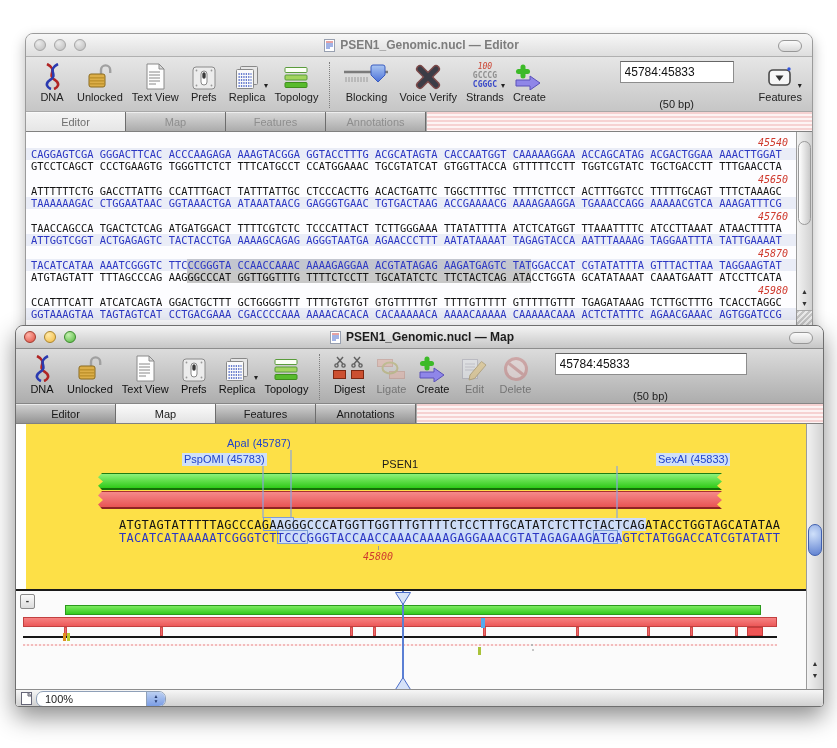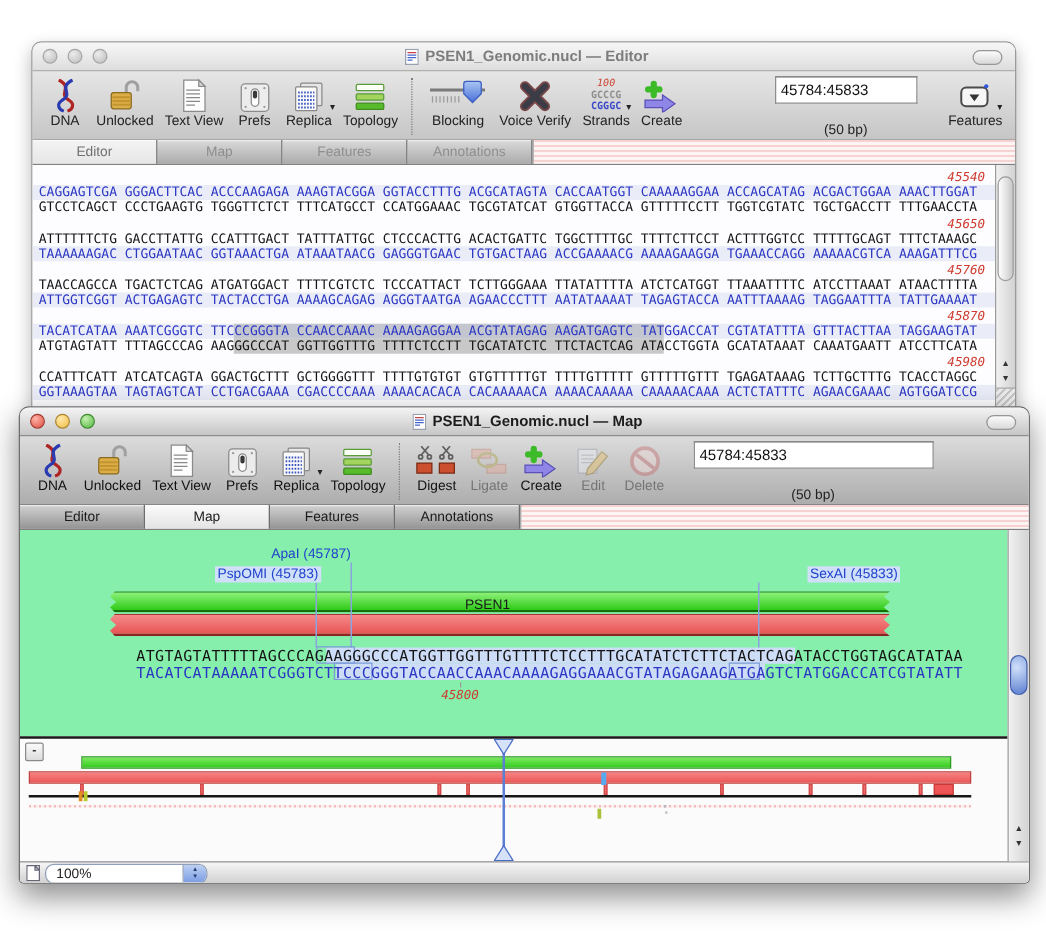--- a/index.html
+++ b/index.html
@@ -69,21 +69,21 @@
   .vscroll{position:absolute;top:0;right:0;bottom:0;width:16px;background:linear-gradient(90deg,#f2f2f2,#d2d2d2);
            border-left:1px solid #9c9c9c;box-sizing:border-box;}
   .vthumb{position:absolute;left:1px;right:1px;border-radius:7px;border:1px solid #9a9a9a;
           background:linear-gradient(90deg,#ffffff,#c9c9c9);}
   .vthumb.blue{background:radial-gradient(circle at 35% 30%,#cfe0fa,#5d7fd0);border-color:#3f5fae;}
   .varrows{position:absolute;left:0;right:0;display:flex;flex-direction:column;align-items:center;}
   .va{font-size:7px;color:#333;height:12px;line-height:12px;}
   .grip{position:absolute;left:0;right:0;bottom:0;height:17px;
         background:repeating-linear-gradient(135deg,#c6c6c6 0 2px,#ececec 2px 4px);border-top:1px solid #aaa;}
   
-  .mapview{position:absolute;left:0;top:0;right:17px;height:165px;background:#86efac;overflow:hidden;padding-left:25px;}
+  .mapview{position:absolute;left:10px;top:0;right:17px;height:165px;background:#fde047;overflow:hidden;padding-left:25px;}
   .maplabel{position:absolute;font-size:11px;color:#2042cc;white-space:nowrap;z-index:5;padding:0 2px;line-height:13px;}
   .maplabel.hl{background:#cfe0f8;}
   .featlabel{position:absolute;font-size:11px;color:#1a1a1a;z-index:5;transform:translateX(-50%);}
   .gbar{position:absolute;left:72px;width:624px;top:49px;height:14px;z-index:1;
         background:linear-gradient(#8df27a,#2fca18);border-top:1px solid #1f7d12;border-bottom:2px solid #157008;
         clip-path:polygon(4px 0,calc(100% - 0px) 0,calc(100% - 5px) 25%,100% 50%,calc(100% - 5px) 75%,100% 100%,4px 100%,0 75%,5px 50%,0 25%);}
   .rbar{position:absolute;left:72px;width:624px;top:67px;height:15px;z-index:1;
         background:linear-gradient(#f58a8a,#e85454);border-top:1px solid #a83030;border-bottom:2px solid #8f2424;
         clip-path:polygon(4px 0,calc(100% - 0px) 0,calc(100% - 5px) 25%,100% 50%,calc(100% - 5px) 75%,100% 100%,4px 100%,0 75%,5px 50%,0 25%);}
   .mseq{position:absolute;left:72px;height:13px;line-height:13px;font:12px "DejaVu Sans Mono",monospace;
@@ -536,21 +536,21 @@
         <div class="gbar"></div>
         <div class="rbar"></div>
       <svg width="788" height="165" class="mleaders">
             <line x1="265" x2="265" y1="26" y2="94" stroke="#8aa4e0" stroke-width="1.2"></line>
             <line x1="237" x2="237" y1="42" y2="94" stroke="#8aa4e0" stroke-width="1.2"></line>
             <line x1="591" x2="591" y1="42" y2="94" stroke="#8aa4e0" stroke-width="1.2"></line>
           </svg>
           <div class="maplabel" style="left:199px;top:13px;">ApaI (45787)</div>
           <div class="maplabel hl" style="left:156px;top:29px;">PspOMI (45783)</div>
           <div class="maplabel hl" style="left:630px;top:29px;">SexAI (45833)</div>
-          <div class="featlabel" style="left:374px;top:34px;margin-top:20px;">PSEN1</div>
+          <div class="featlabel" style="left:374px;top:34px;">PSEN1</div>
           <div class="mfill" style="left:244.5px;top:94px;width:375px;height:13px;"></div>
           <div class="mfill" style="left:252.5px;top:107px;width:343px;height:13px;"></div>
           <div class="mbox" style="left:237px;top:93px;width:31px;height:14px;"></div>
           <div class="mbox" style="left:251px;top:106px;width:31px;height:14px;"></div>
           <div class="mbox" style="left:567px;top:106px;width:25px;height:14px;"></div>
           <div class="mseq top">ATGTAGTATTTTTAGCCCAGAAGGGCCCATGGTTGGTTTGTTTTCTCCTTTGCATATCTCTTCTACTCAGATACCTGGTAGCATATAA</div>
           <div class="mseq bot">TACATCATAAAAATCGGGTCTTCCCGGGTACCAACCAAACAAAAGAGGAAACGTATAGAGAAGATGAGTCTATGGACCATCGTATATT</div>
           <div class="postick" style="left:352px;"></div>
           <div class="poslabel" style="left:352px;">45800</div>
         </div>

